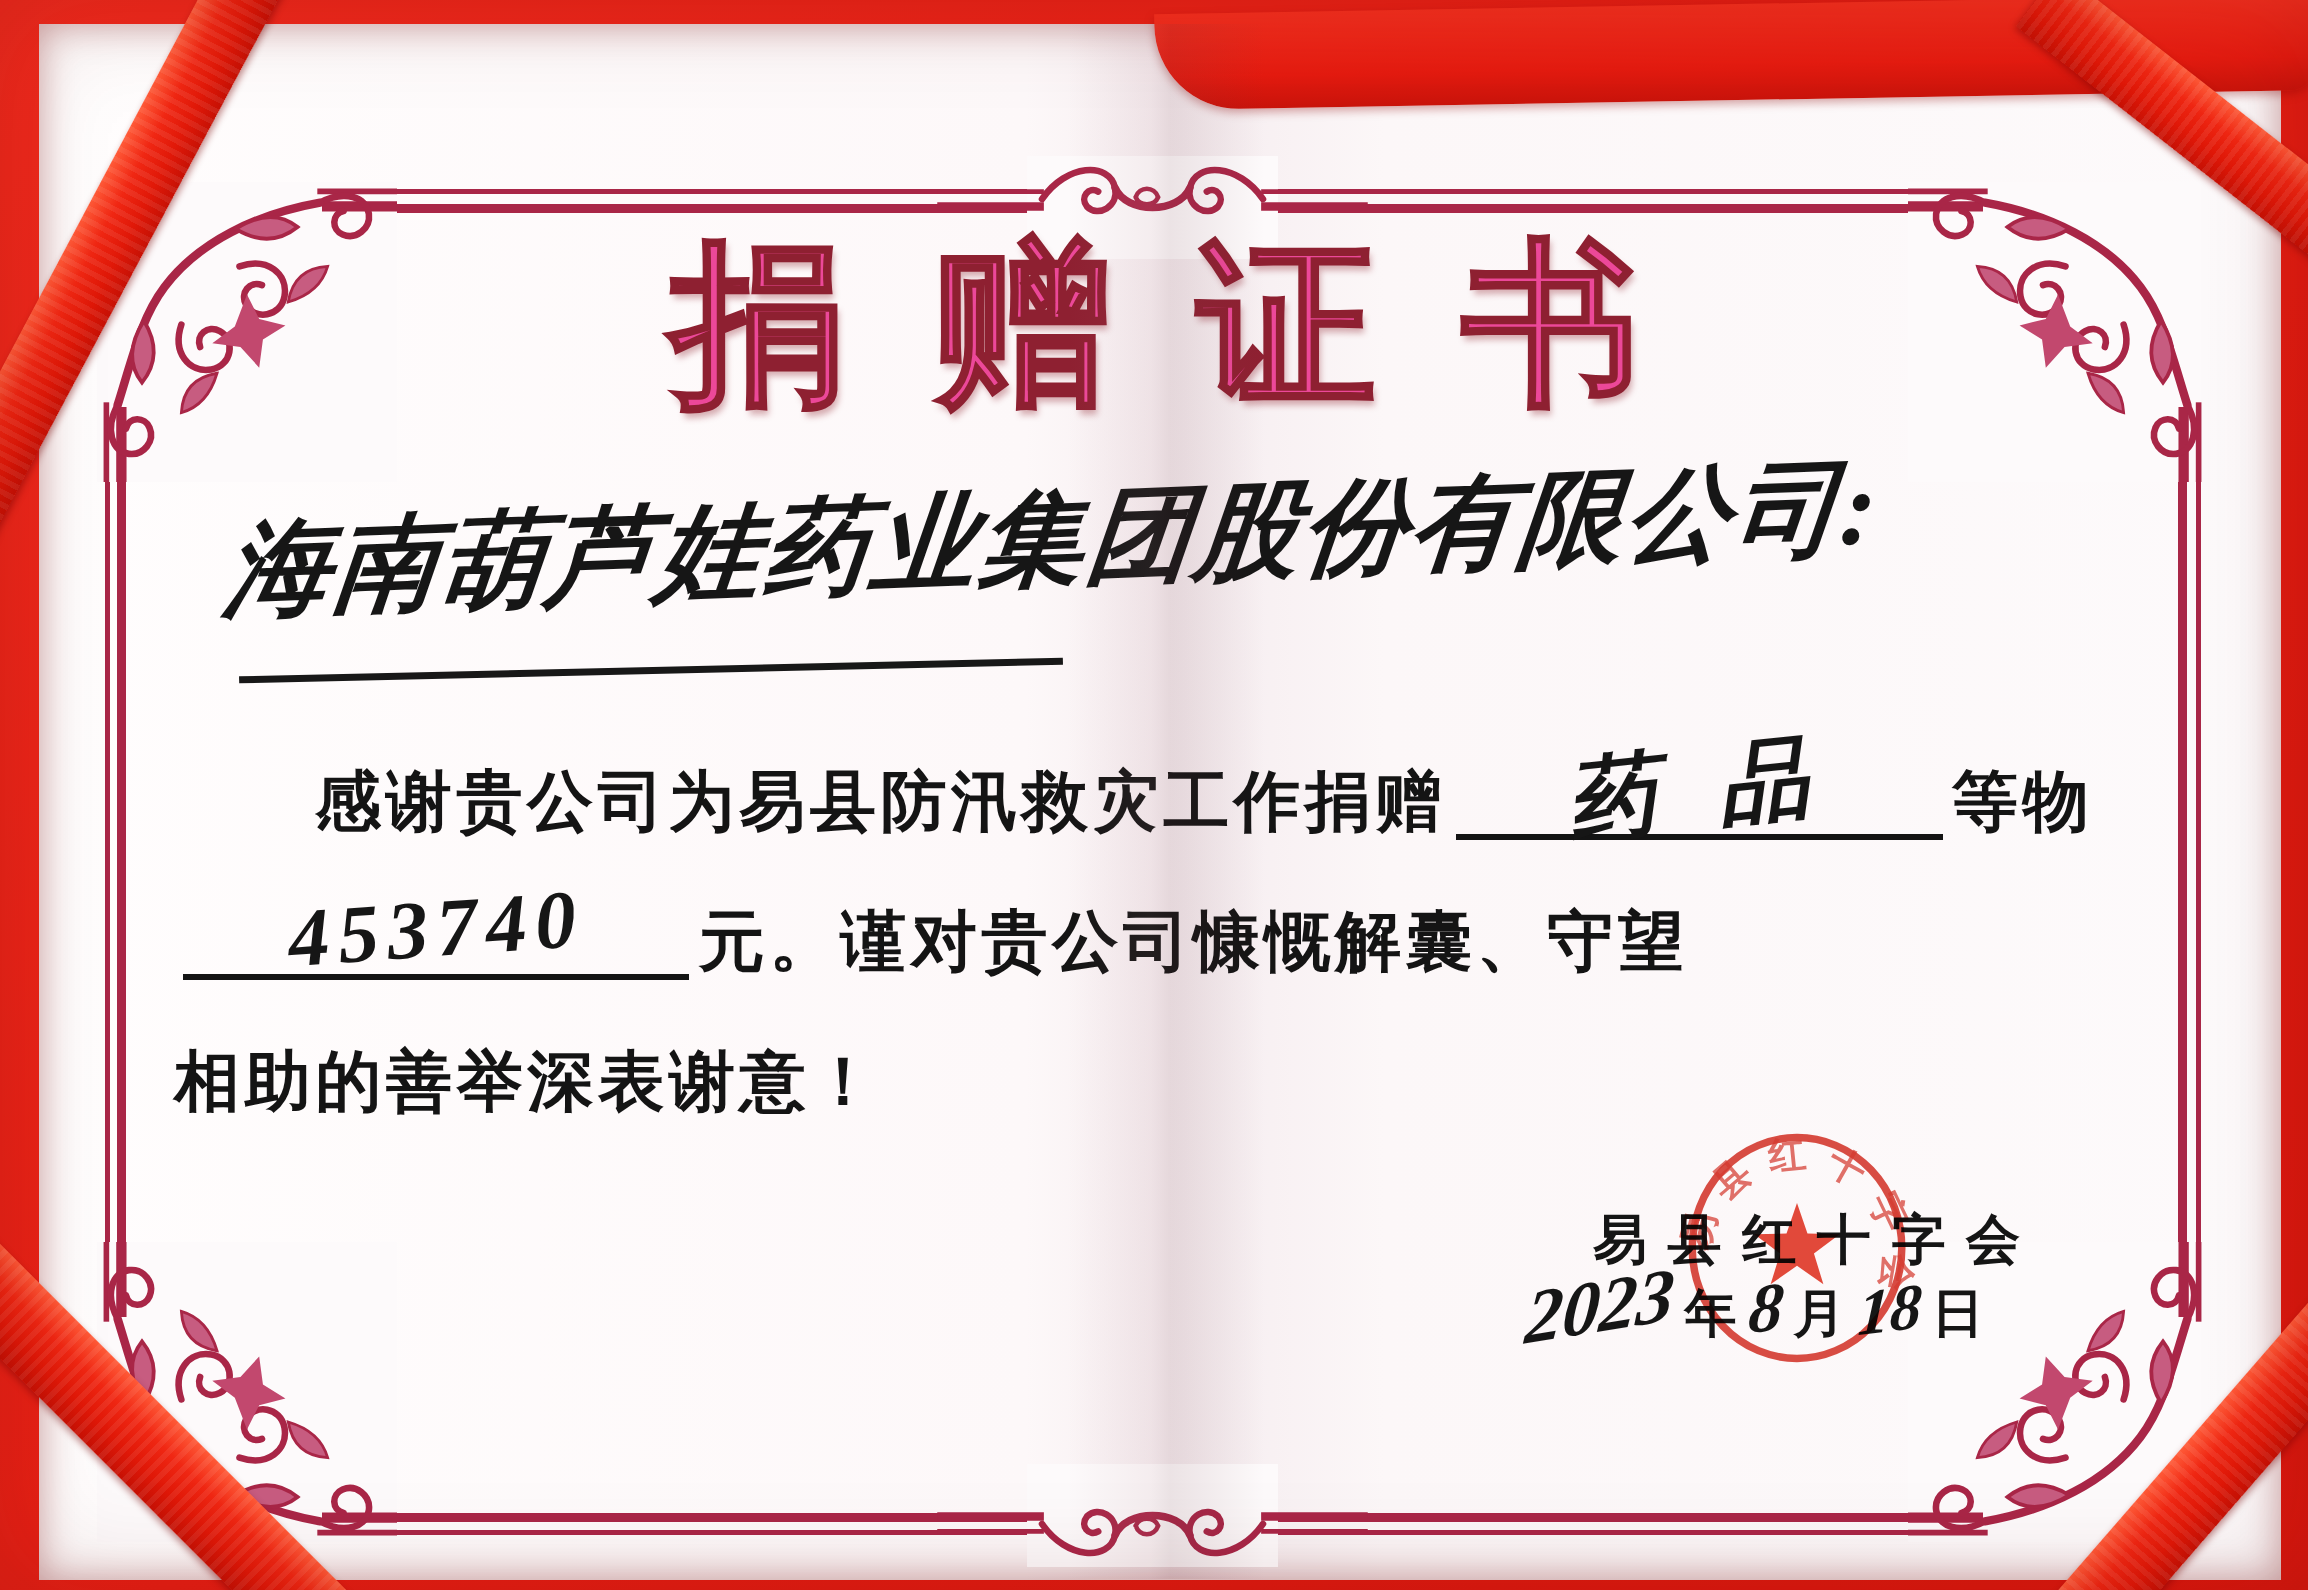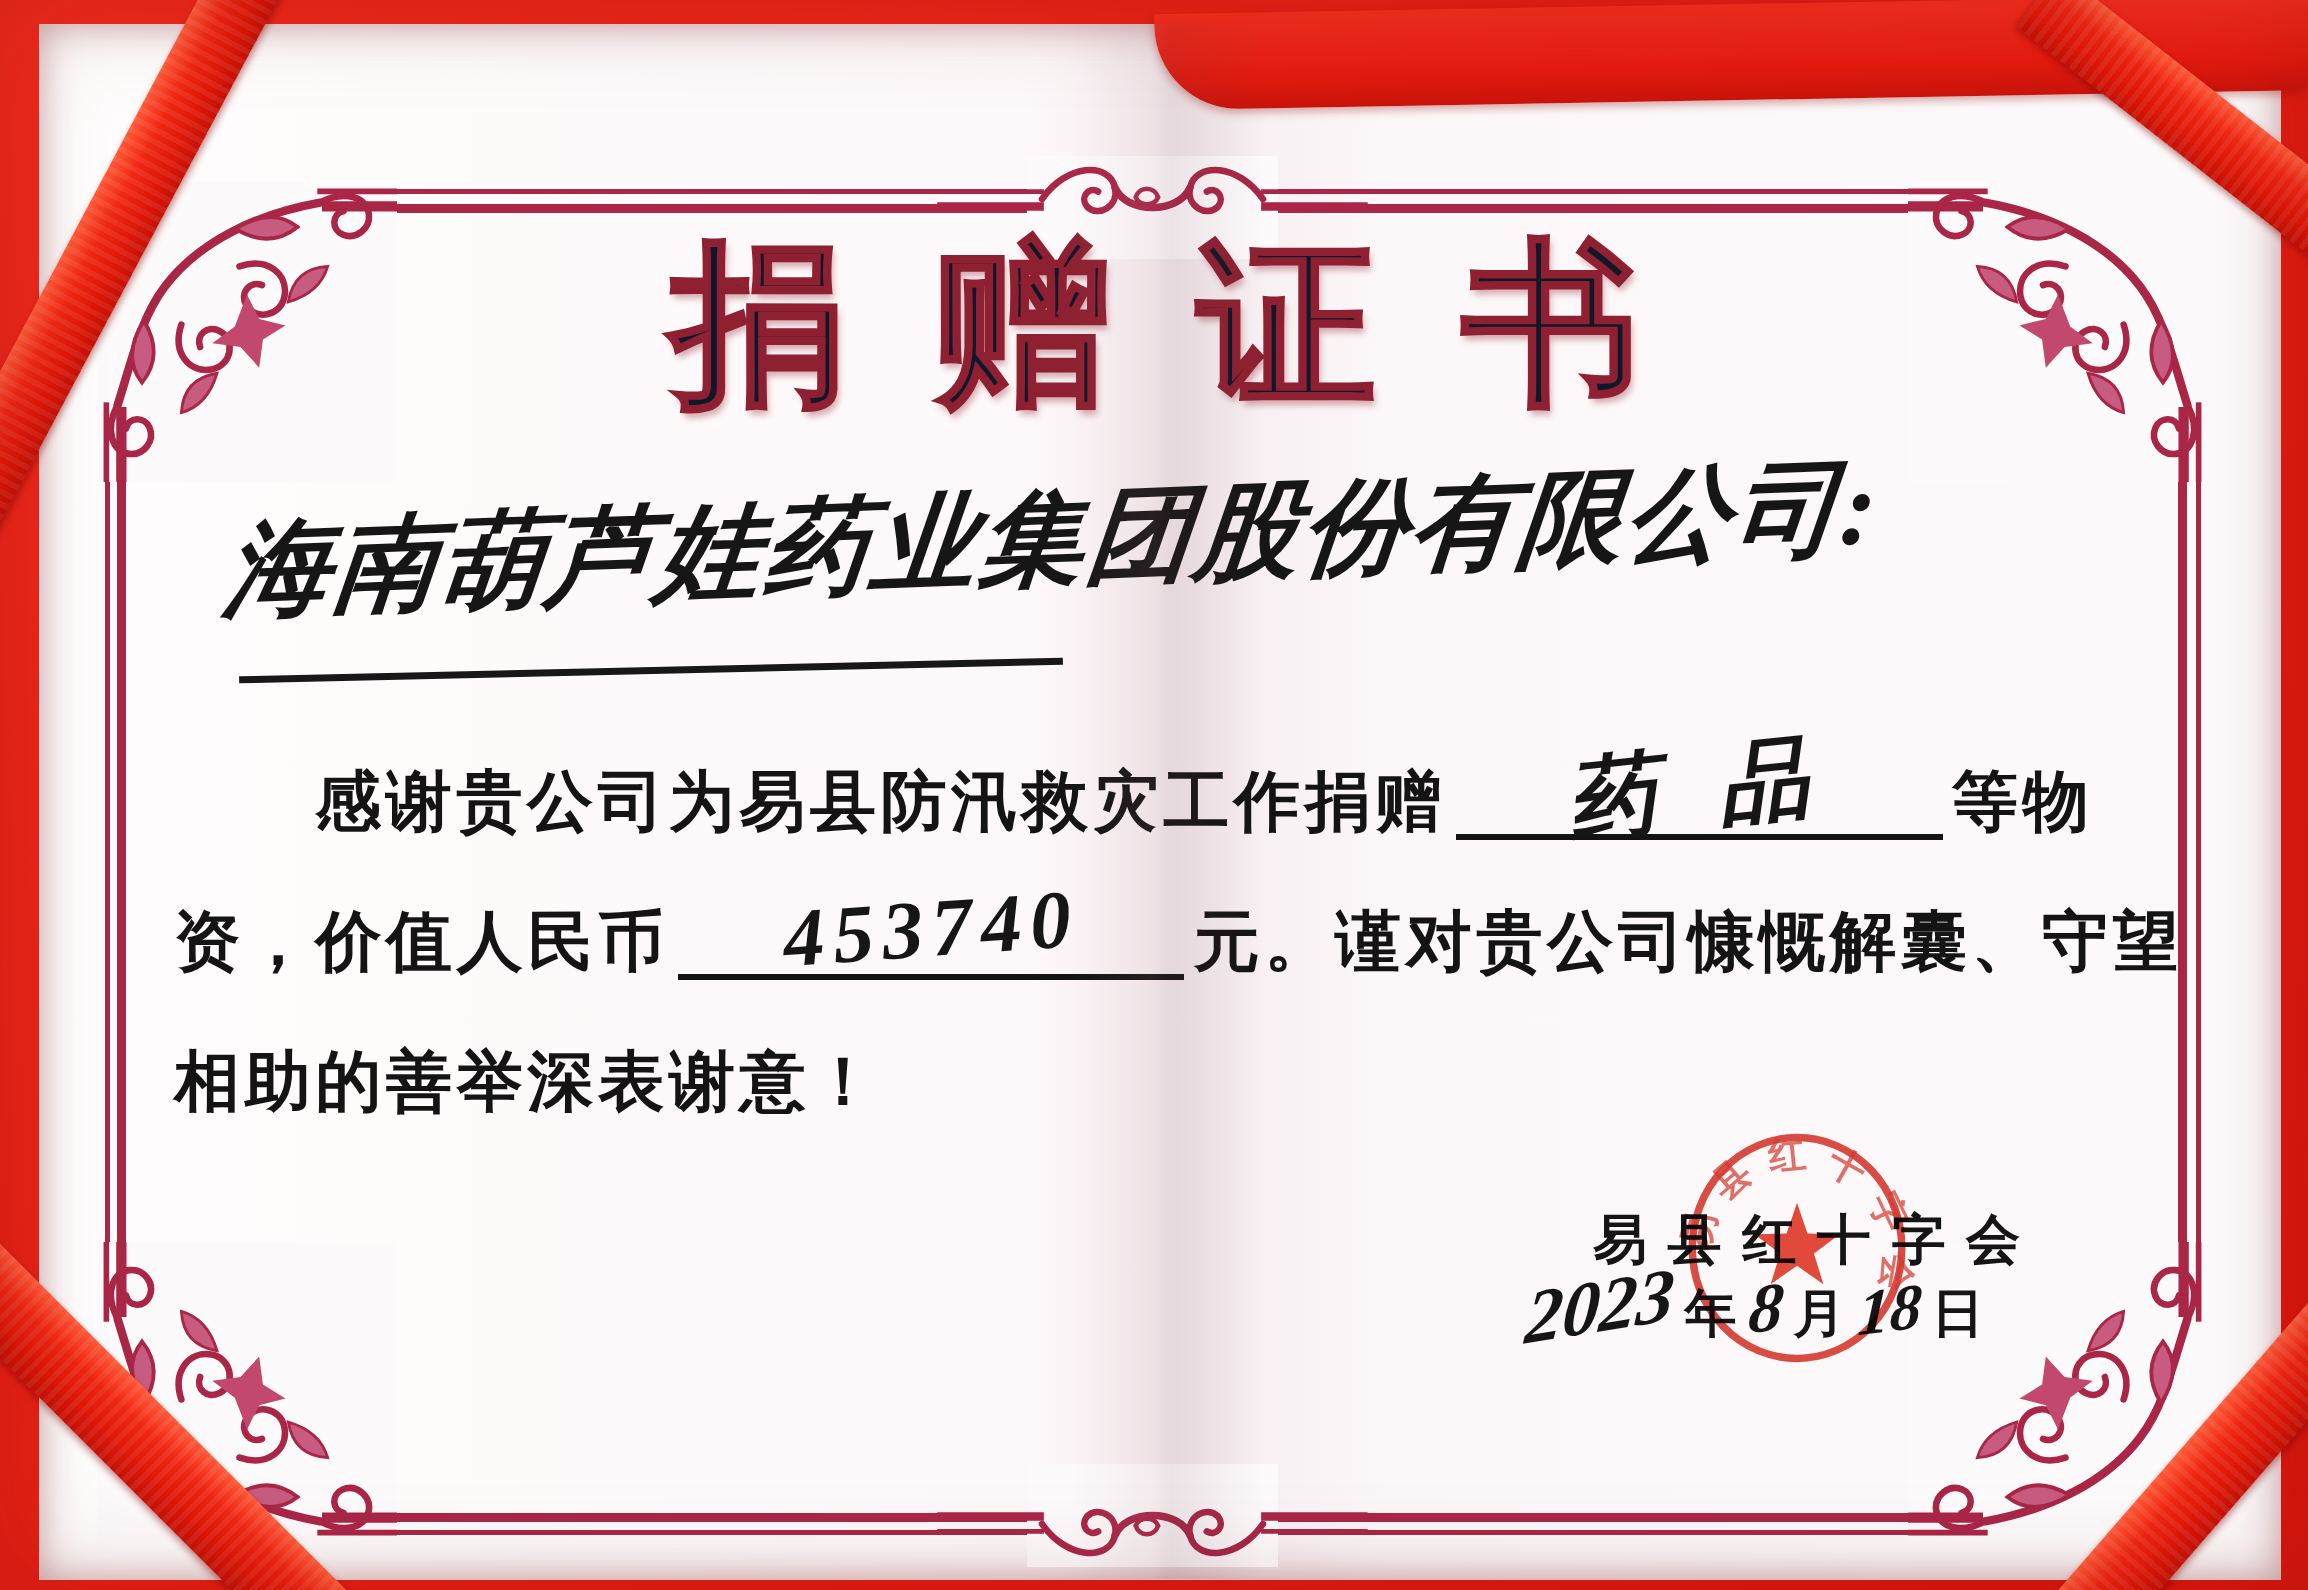--- a/index.html
+++ b/index.html
@@ -60,21 +60,21 @@
   .rib-tl{left:-225px;top:218px;width:656px;height:71px;transform:rotate(-62deg);}
   .rib-tr{left:1996px;top:84px;width:394px;height:71px;transform:rotate(38deg);}
   .rib-bl{left:-117px;top:1406px;width:525px;height:81px;transform:rotate(45deg);}
   .rib-br{left:2002px;top:1438px;width:412px;height:77px;transform:rotate(-49deg);}
   
   .title{
     position:absolute;left:0;right:0;top:236px;text-align:center;z-index:5;
     font-family:"Liberation Serif","DejaVu Serif",serif;
     font-size:178px;font-weight:700;line-height:1;
     letter-spacing:86px;text-indent:86px;
-    color:#0f172a;-webkit-text-stroke:2.8px #8e2031;
+    color:#ec4899;-webkit-text-stroke:2.8px #8e2031;
     text-shadow:2.8px 5.6px 6.6px rgba(140,30,40,.35);
   }
   .hw{
     font-family:"Liberation Serif","DejaVu Serif",serif;
     font-style:italic;font-weight:700;color:#161616;
   }
   .recipient{
     position:absolute;left:232px;top:511px;z-index:5;
     font-size:105px;letter-spacing:2.8px;line-height:1.15;
     transform:rotate(-2.2deg) skewX(-8deg);transform-origin:left top;
@@ -191,21 +191,20 @@
 
 <div class="bodyline l1">
   <span class="indent"></span>
   <span>感谢贵公司为易县防汛救灾工作捐赠</span>
   <span class="blank blank1">
     <span class="hw">药品</span>
   </span>
   <span>等物</span>
 </div>
 <div class="bodyline l2">
-  <span>资，价值人民币</span>
   <span class="blank blank2">
     <span class="hw">453740</span>
   </span>
   <span>元。谨对贵公司慷慨解囊、守望</span>
 </div>
 <div class="bodyline l3">
   <span>相助的善举深表谢意！</span>
 </div>
 
 <div class="issuer">易县红十字会</div>

